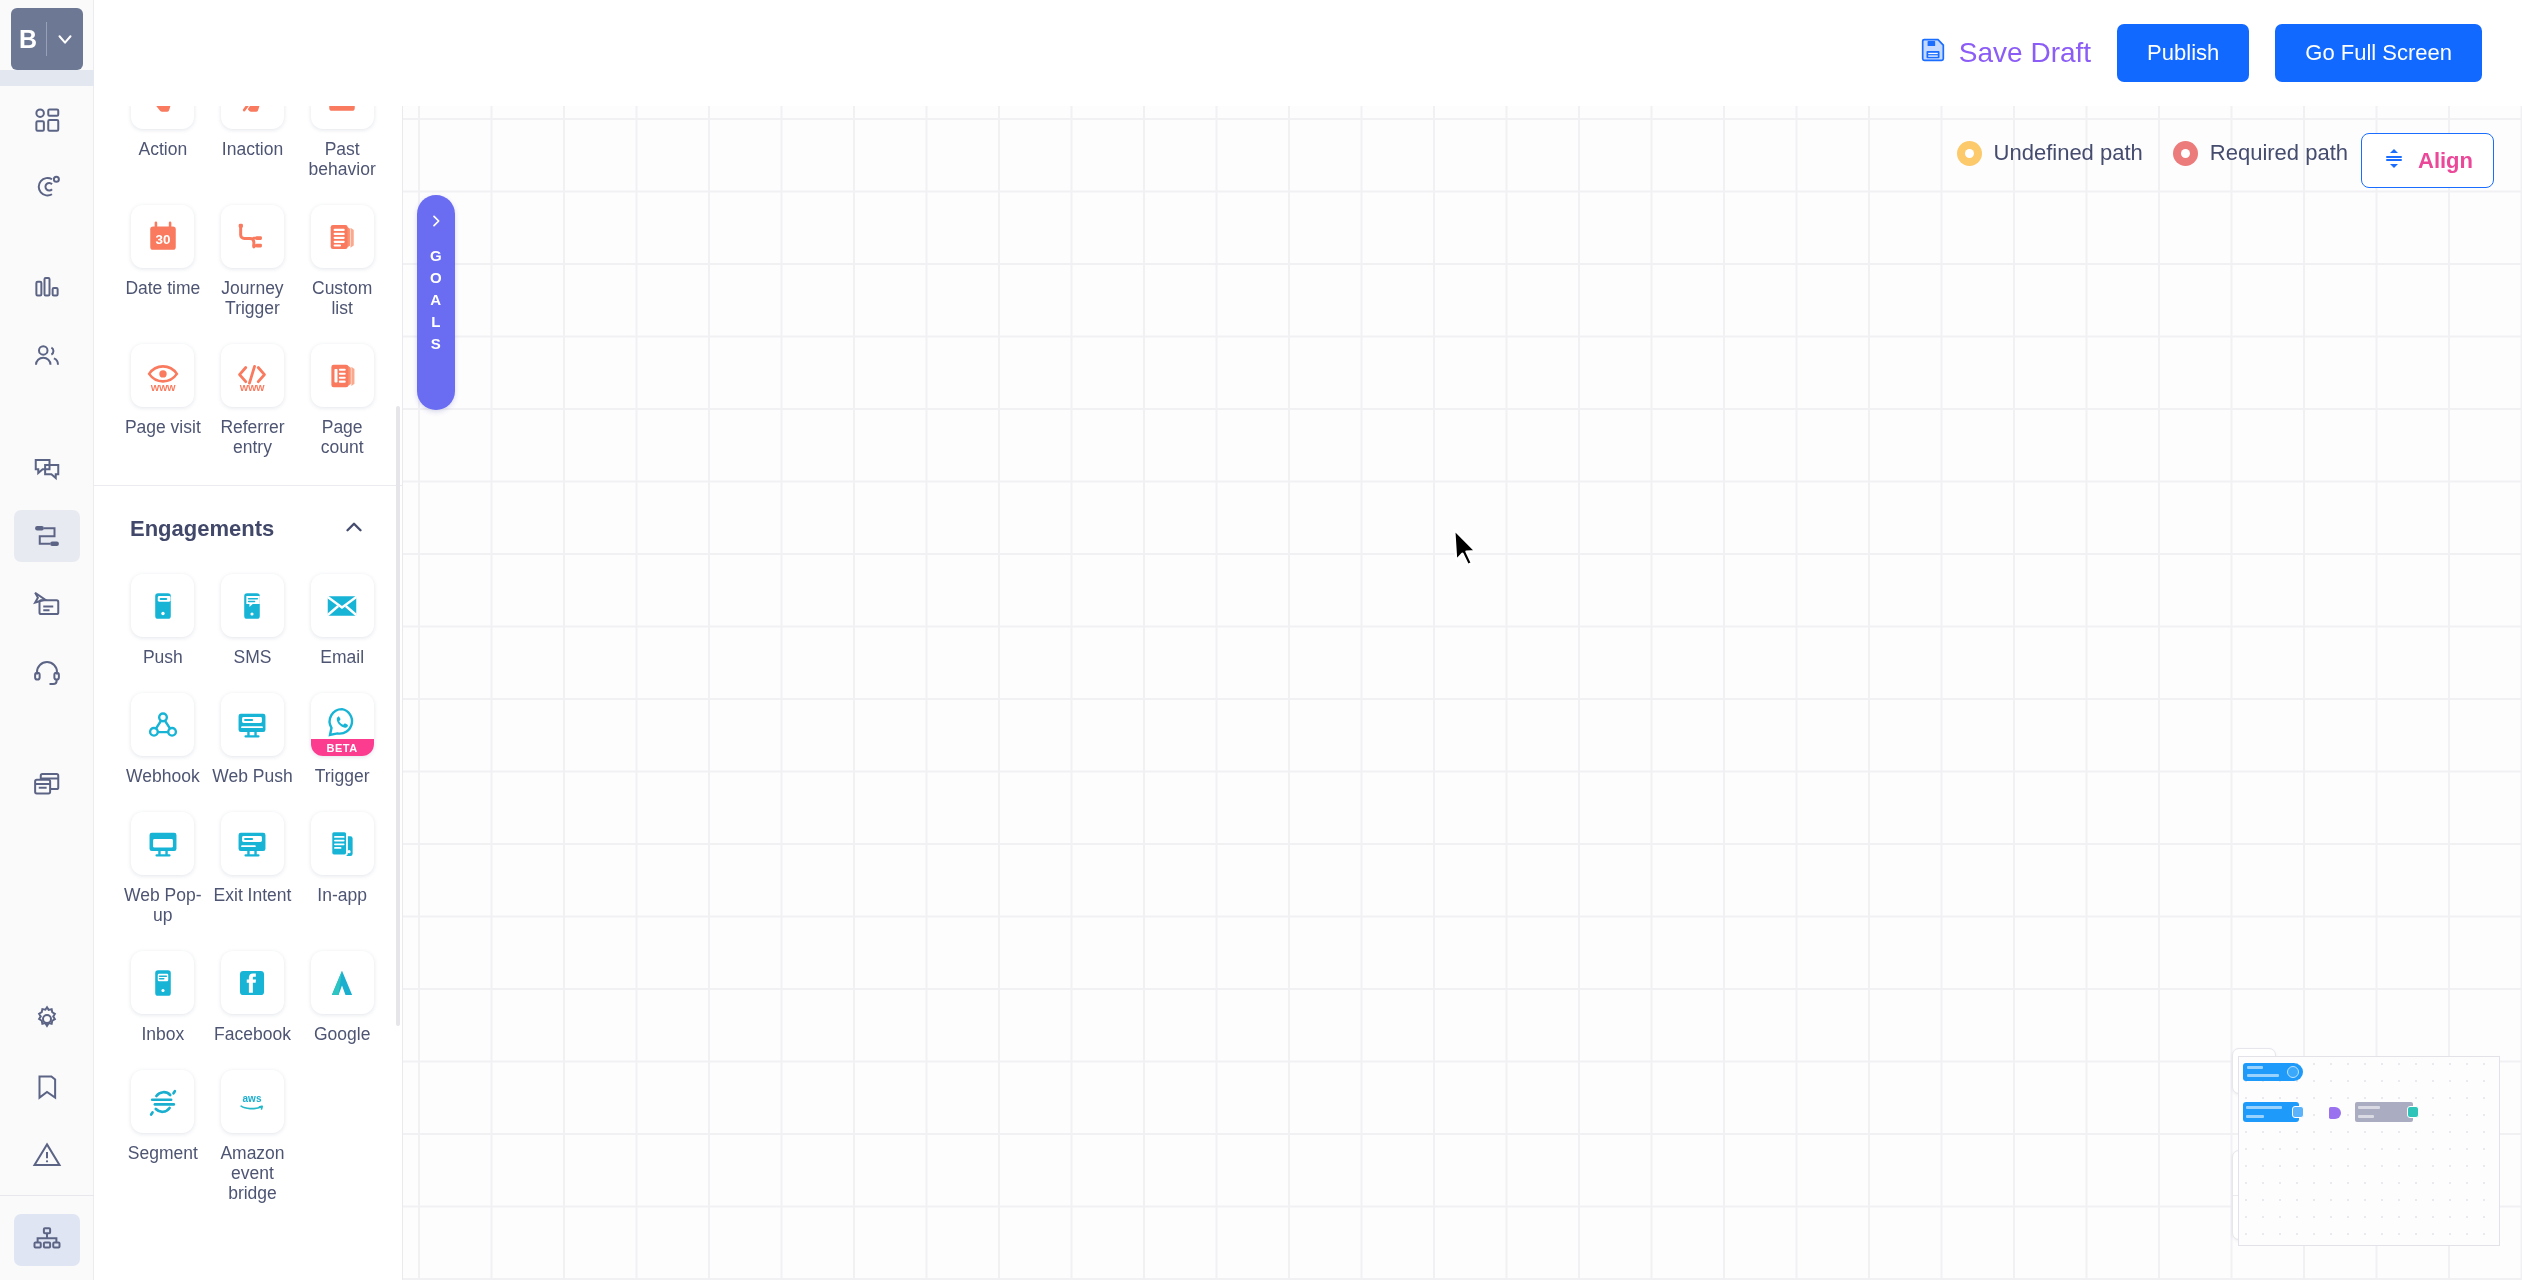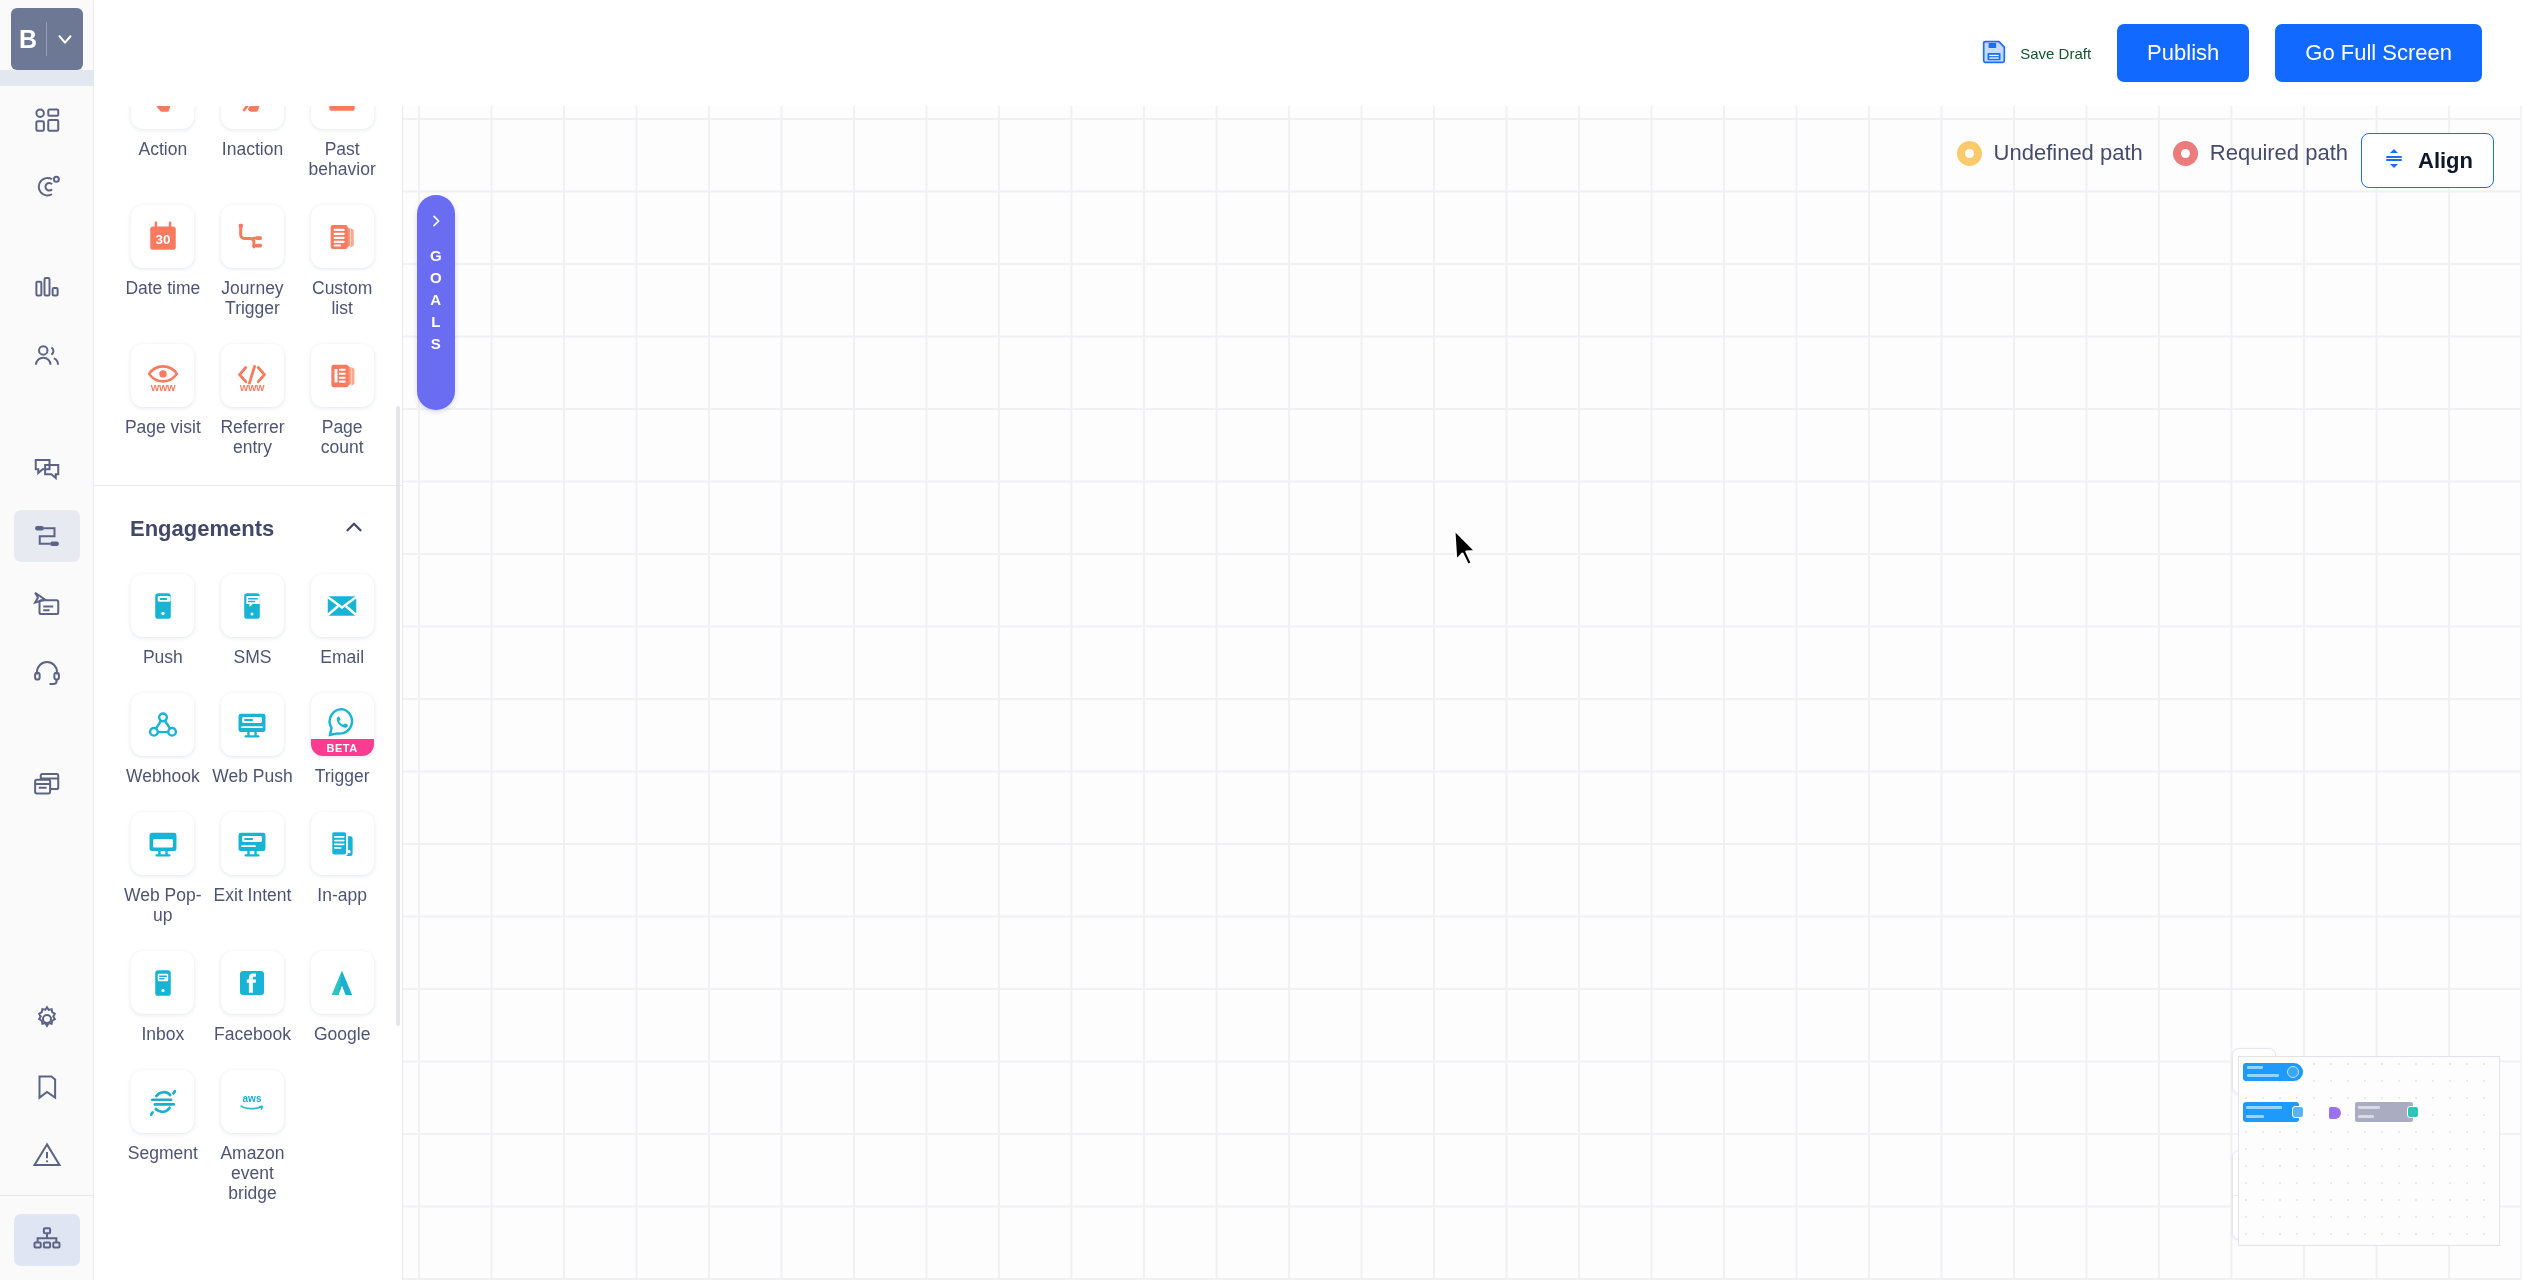--- a/index.html
+++ b/index.html
@@ -100,21 +100,21 @@
   
   .header {
     position: absolute; left: 94px; top: 0; width: 2428px; height: 106px;
     background: #ffffff;
     display: flex; align-items: center; justify-content: flex-end;
     padding-right: 40px; gap: 26px;
     z-index: 20;
   }
   .save-draft {
     display: flex; align-items: center; gap: 13px;
-    color: #14532d; font-size: 15px; cursor: pointer;
+    color: #8b5cf6; font-size: 28px; cursor: pointer;
   }
   .btn-primary {
     background: #1269ff; color: #fff; border: none; border-radius: 7px;
     font-size: 22px; font-family: inherit; cursor: pointer;
     height: 58px; padding: 0 30px;
   }
 
   
   .canvas {
     position: absolute; left: 403px; top: 106px;
@@ -140,21 +140,21 @@
     font-size: 22px; color: #454c6e; z-index: 25;
   }
   .legend .dotgrp { display: flex; align-items: center; gap: 12px; }
   .dot { width: 25px; height: 25px; border-radius: 50%;
          display:flex; align-items:center; justify-content:center; }
   .dot i { width: 9px; height: 9px; border-radius: 50%; background: #fff; display:block; }
   .align-btn {
     position: absolute; right: 28px; top: 133px;
     display: flex; align-items: center; gap: 12px;
     border: 1.5px solid #1a6dff; border-radius: 8px;
-    background: #fff; color: #0f172a; font-size: 22px; font-weight: bold;
+    background: #fff; color: #ec4899; font-size: 22px; font-weight: bold;
     height: 55px; padding: 0 20px; cursor: pointer; z-index: 25;
     font-family: inherit;
   }
 
   
   .goals-tab {
     position: absolute; left: 417px; top: 195px;
     width: 38px; height: 215px;
     background: #6a6cf2; color: #fff;
     border-radius: 28px;

